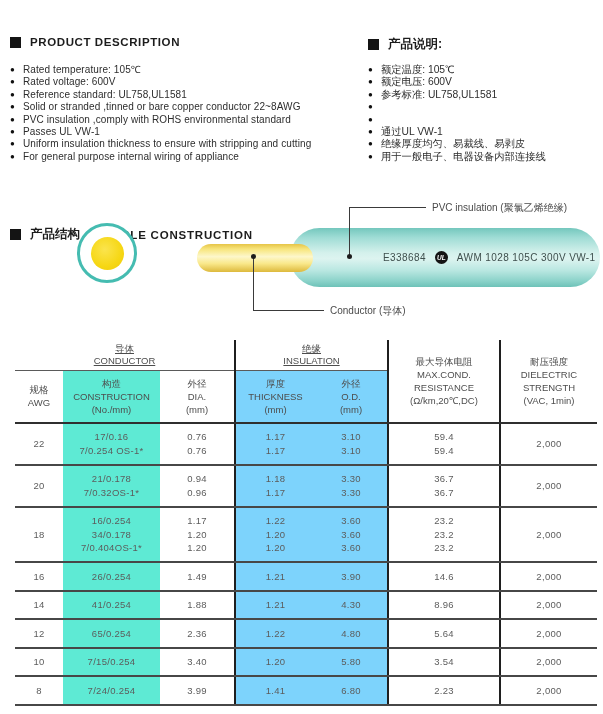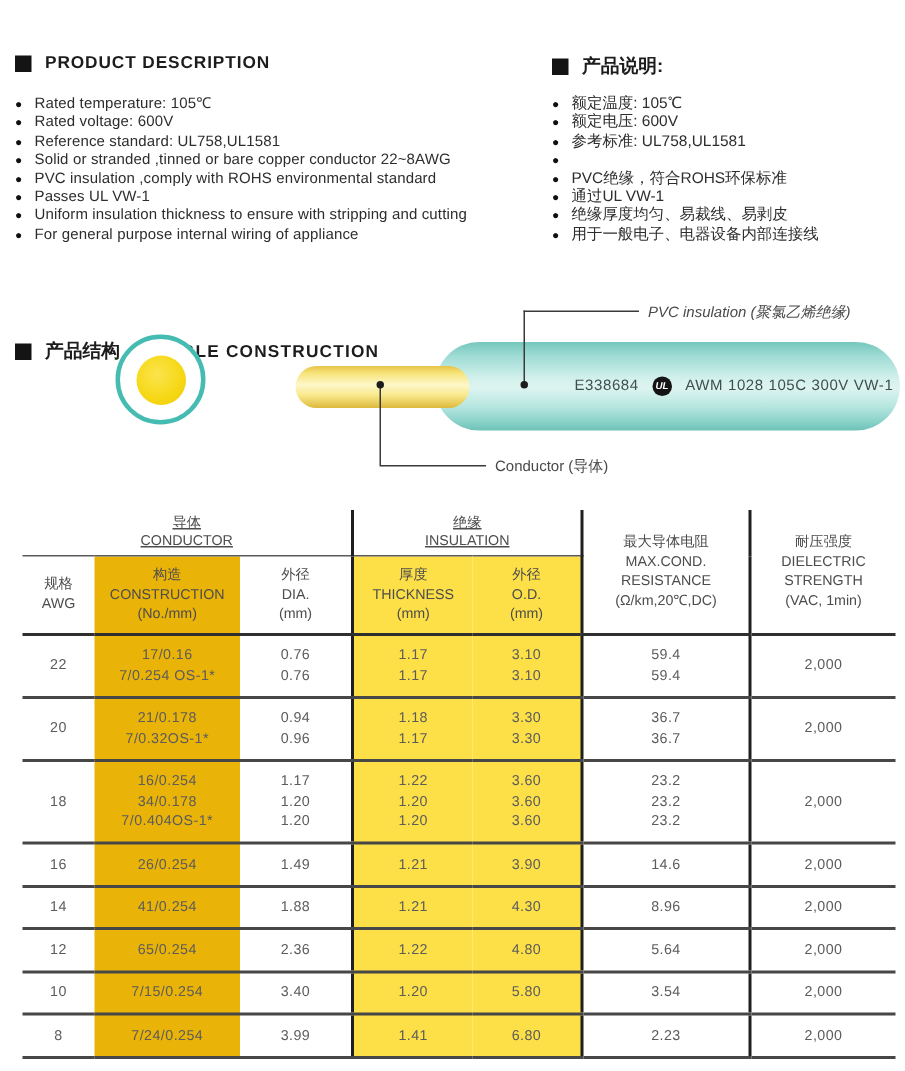--- a/index.html
+++ b/index.html
@@ -45,22 +45,22 @@
 
   
   table.spec { position:absolute; left:15px; top:340px; width:582px; border-collapse:collapse; table-layout:fixed; }
   table.spec th, table.spec td { text-align:center; vertical-align:middle; font-weight:normal; }
   .pre { white-space:pre-line; }
   .grp { font-size:9.5px; line-height:12px; color:#4d4d4d; height:30px; border-bottom:1px solid #5a5a5a; padding:3px 0;text-decoration:underline; }
   .head-row th { font-size:9.5px; line-height:13px; color:#4d4d4d; height:52px; border-bottom:2.5px solid #2f2f2f; padding:5px 0; }
   th.span2 { font-size:9.5px; line-height:13px; color:#4d4d4d; border-bottom:2.5px solid #2f2f2f; padding:5px 12px; }
   table.spec td { font-size:9.5px; line-height:13.5px; color:#5c5c5c; letter-spacing:0.3px;
     padding:6.5px 0; border-bottom:2px solid #474747; }
-  .bg-yellow { background:#eab308; }
-  .bg-blue { background:#fde047; }
+  .bg-yellow { background:#5eead4; }
+  .bg-blue { background:#7dd3fc; }
   .v-ins { border-left:2px solid #1f1f1f; }
   .v-res { border-left:2px solid #1f1f1f; }
   .v-die { border-left:2px solid #1f1f1f; }
 </style>
 </head>
 <body>
 
 <div class="page">
 
   <div class="sec-header" style="left:10px; top:36px;">
@@ -130,21 +130,20 @@
         <span class="dot">●</span>
         <span class="txt">参考标准: UL758,UL1581</span>
       </li>
 
       <li>
         <span class="dot">●</span>
       </li>
 
       <li>
         <span class="dot">●</span>
-        <span class="txt">PVC绝缘，符合ROHS环保标准</span>
       </li>
 
       <li>
         <span class="dot">●</span>
         <span class="txt">通过UL VW-1</span>
       </li>
 
       <li>
         <span class="dot">●</span>
         <span class="txt">绝缘厚度均匀、易裁线、易剥皮</span>
@@ -171,21 +170,21 @@
 
   <div class="marking">
     <span>E338684</span>
     <span class="ul-badge">UL</span>
     <span>AWM 1028 105C 300V VW-1</span>
   </div>
 
   <div class="lead-dot" style="left:347px; top:254px;"></div>
   <div class="lead" style="left:349px; top:207px; width:1px; height:50px;"></div>
   <div class="lead" style="left:349px; top:207px; width:77px; height:1px;"></div>
-  <div class="diagram-label" style="left:432px; top:201px;font-style:italic;">PVC insulation (聚氯乙烯绝缘)</div>
+  <div class="diagram-label" style="left:432px; top:201px;">PVC insulation (聚氯乙烯绝缘)</div>
 
   <div class="lead-dot" style="left:251px; top:254px;"></div>
   <div class="lead" style="left:253px; top:258px; width:1px; height:52px;"></div>
   <div class="lead" style="left:253px; top:310px; width:71px; height:1px;"></div>
   <div class="diagram-label" style="left:330px; top:304px;">Conductor (导体)</div>
 
   <table class="spec">
     <colgroup>
       <col style="width:48px">
         <col style="width:97px">

